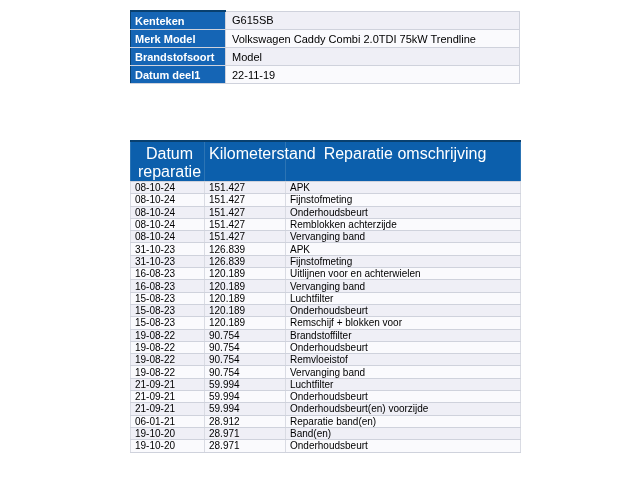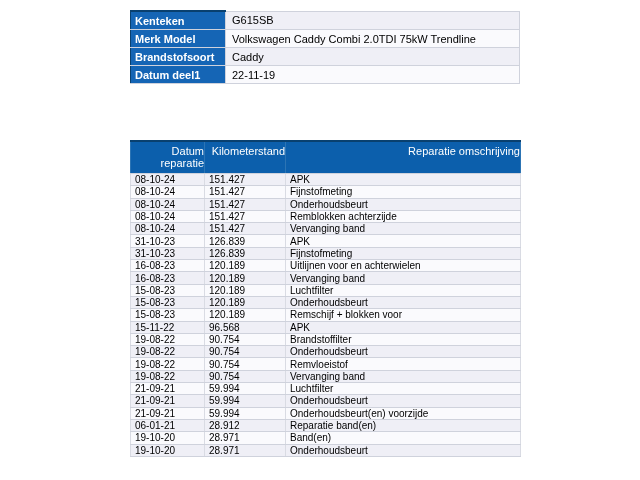--- a/index.html
+++ b/index.html
@@ -58,22 +58,22 @@
     width: 390px;
   }
   .repair-table .c-date { width: 74px; }
   .repair-table .c-km   { width: 81px; }
   .repair-table .c-desc { width: 235px; }
 
   .repair-table thead th {
     background: var(--header-blue, #0C5FAC);
     color: #fff;
     font-weight: normal;
-    font-size: 11px;
-    text-align: right;
+    font-size: 16px;
+    text-align: center;
     vertical-align: top;
     padding: 3px 0 0 4px;
     height: 28px;
     border: 1px solid #2C74B4;
     border-top: 2px solid var(--blue-border-dark, #09406F);
     border-bottom: 1px solid var(--grid, #CFD2DC);
   }
   .repair-table tbody td {
     font-size: 10px;
     line-height: 11px;
@@ -104,21 +104,21 @@
     <td class="info-value">G615SB</td>
   </tr>
 
   <tr>
     <th class="info-label">Merk Model</th>
     <td class="info-value">Volkswagen Caddy Combi 2.0TDI 75kW Trendline</td>
   </tr>
 
   <tr>
     <th class="info-label">Brandstofsoort</th>
-    <td class="info-value">Caddy</td>
+    <td class="info-value">Model</td>
   </tr>
 
   <tr>
     <th class="info-label">Datum deel1</th>
     <td class="info-value">22-11-19</td>
   </tr>
 </tbody>
   </table>
 
   <table class="repair-table">
@@ -200,25 +200,20 @@
     <td>120.189</td>
     <td>Onderhoudsbeurt</td>
   </tr>
 
   <tr>
     <td>15-08-23</td>
     <td>120.189</td>
     <td>Remschijf + blokken voor</td>
   </tr>
 
-  <tr>
-    <td>15-11-22</td>
-    <td>96.568</td>
-    <td>APK</td>
-  </tr>
 
   <tr>
     <td>19-08-22</td>
     <td>90.754</td>
     <td>Brandstoffilter</td>
   </tr>
 
   <tr>
     <td>19-08-22</td>
     <td>90.754</td>

